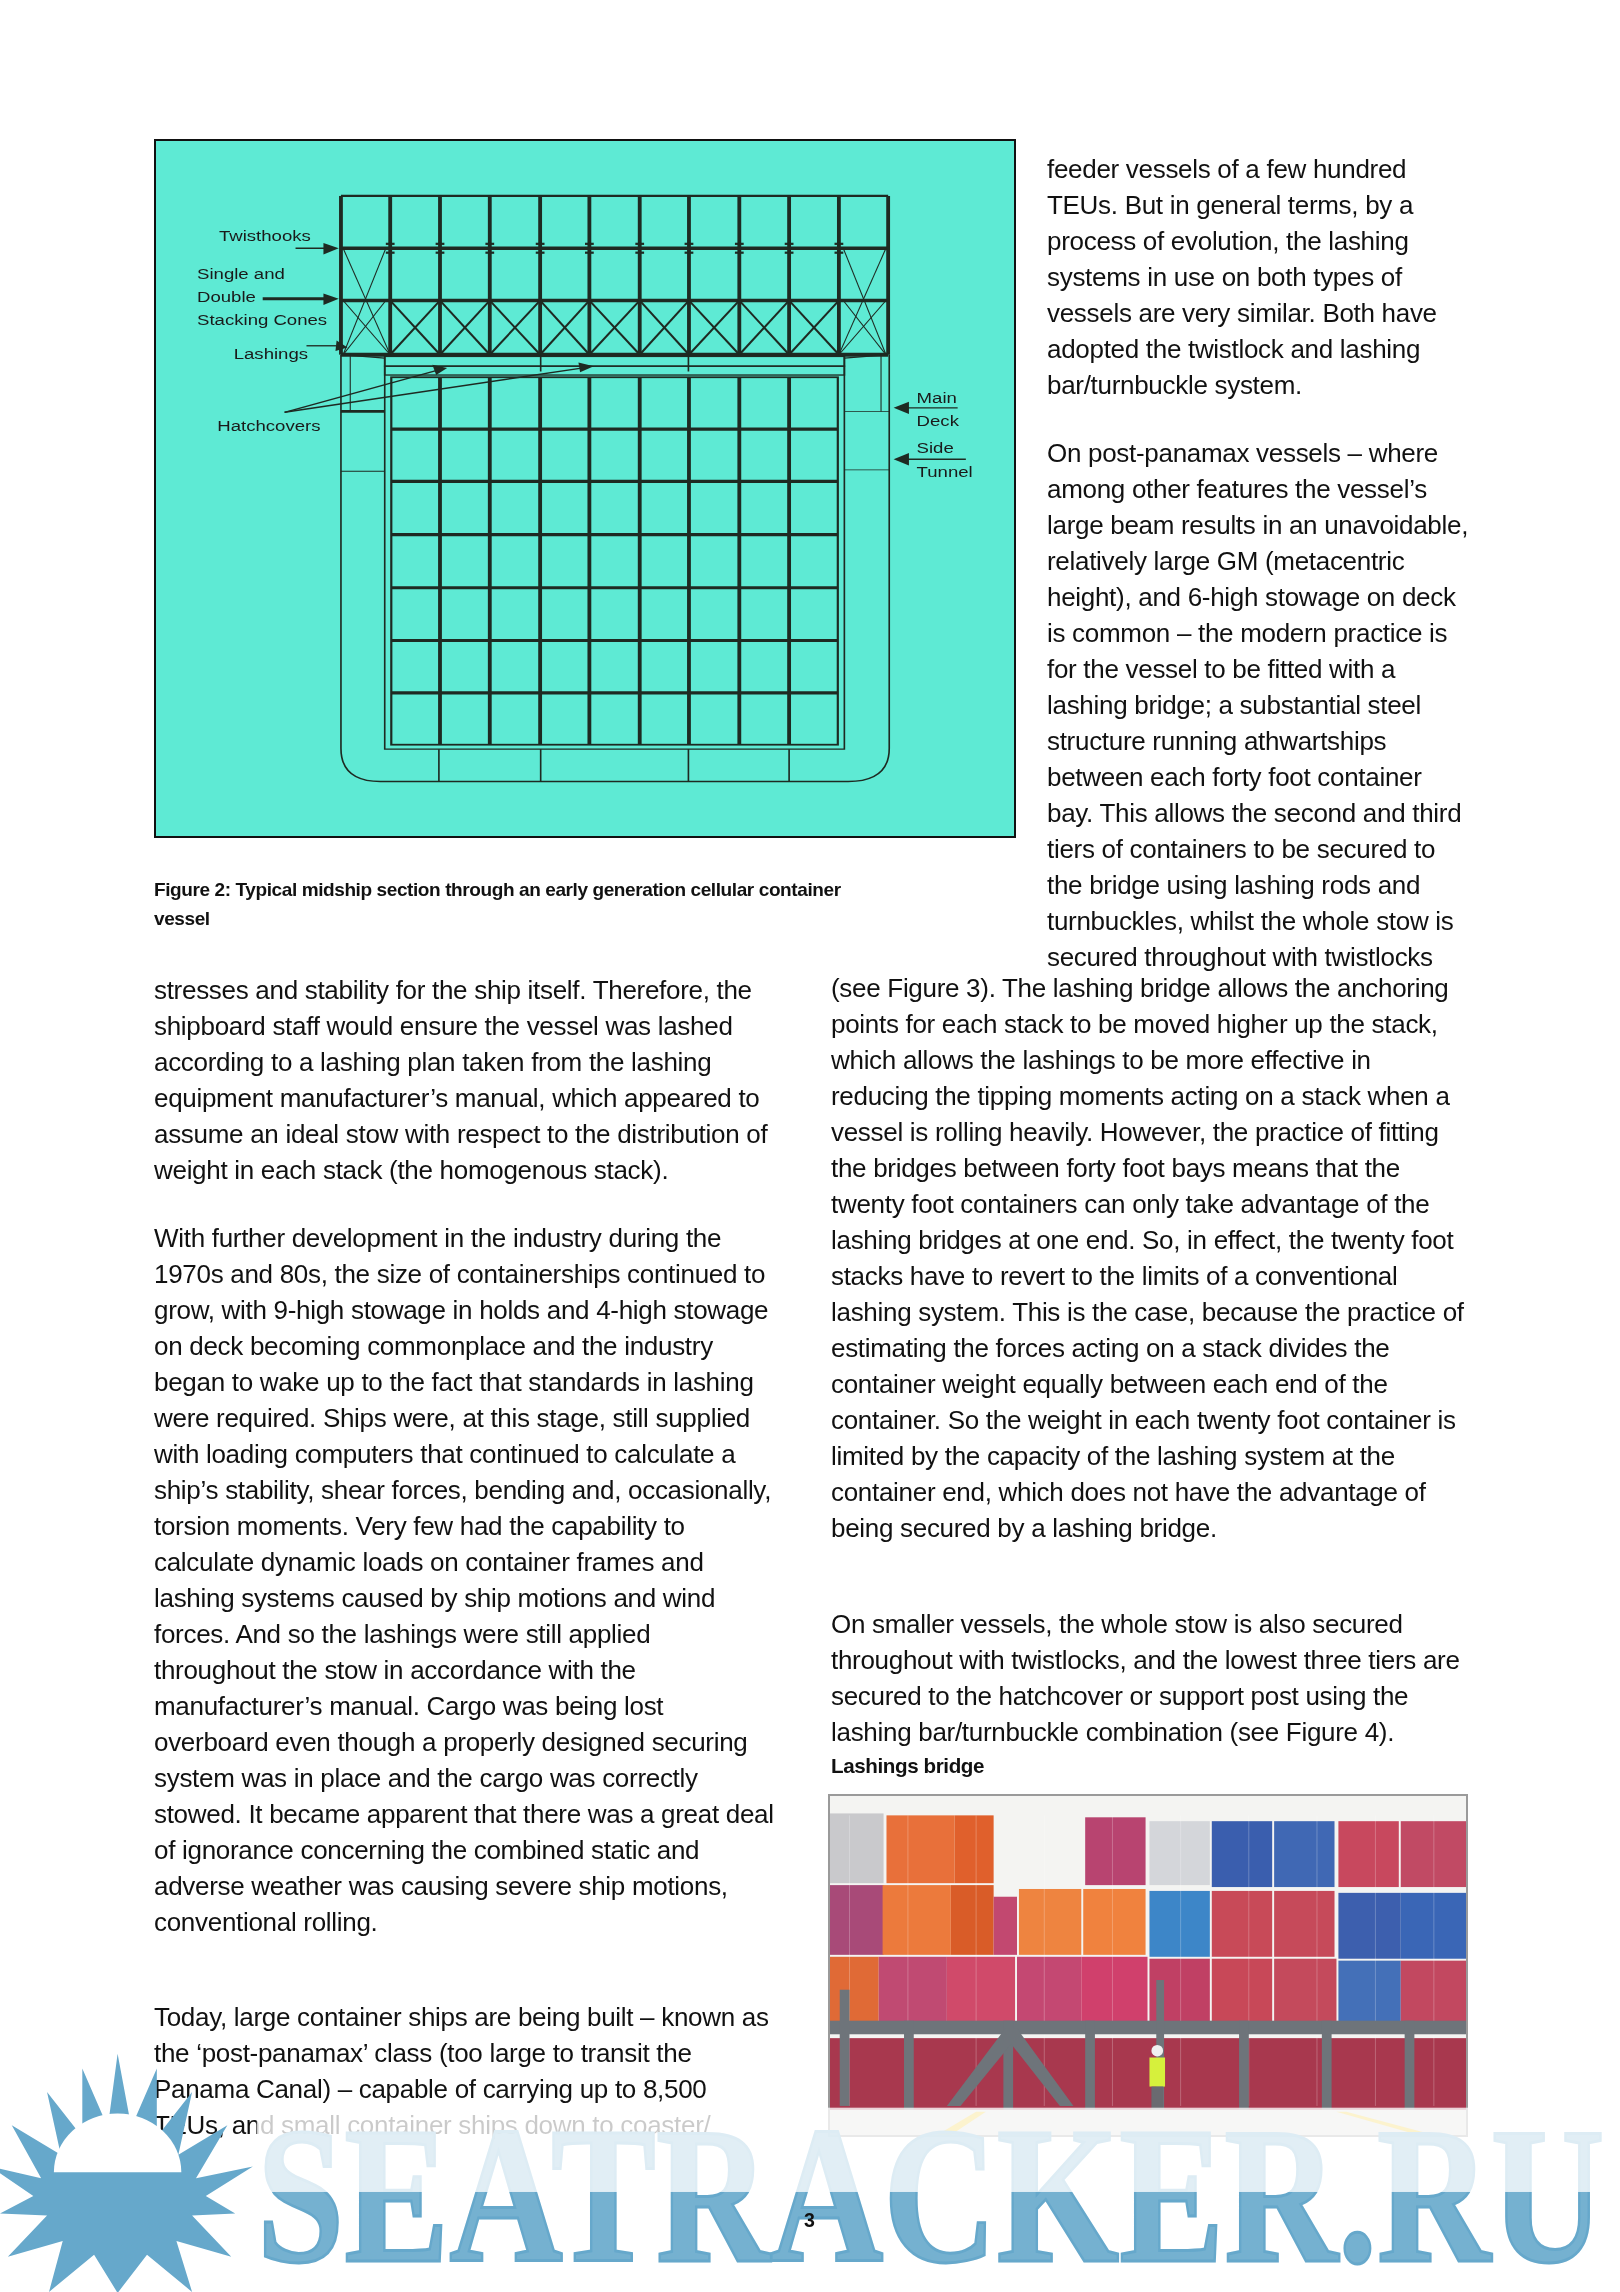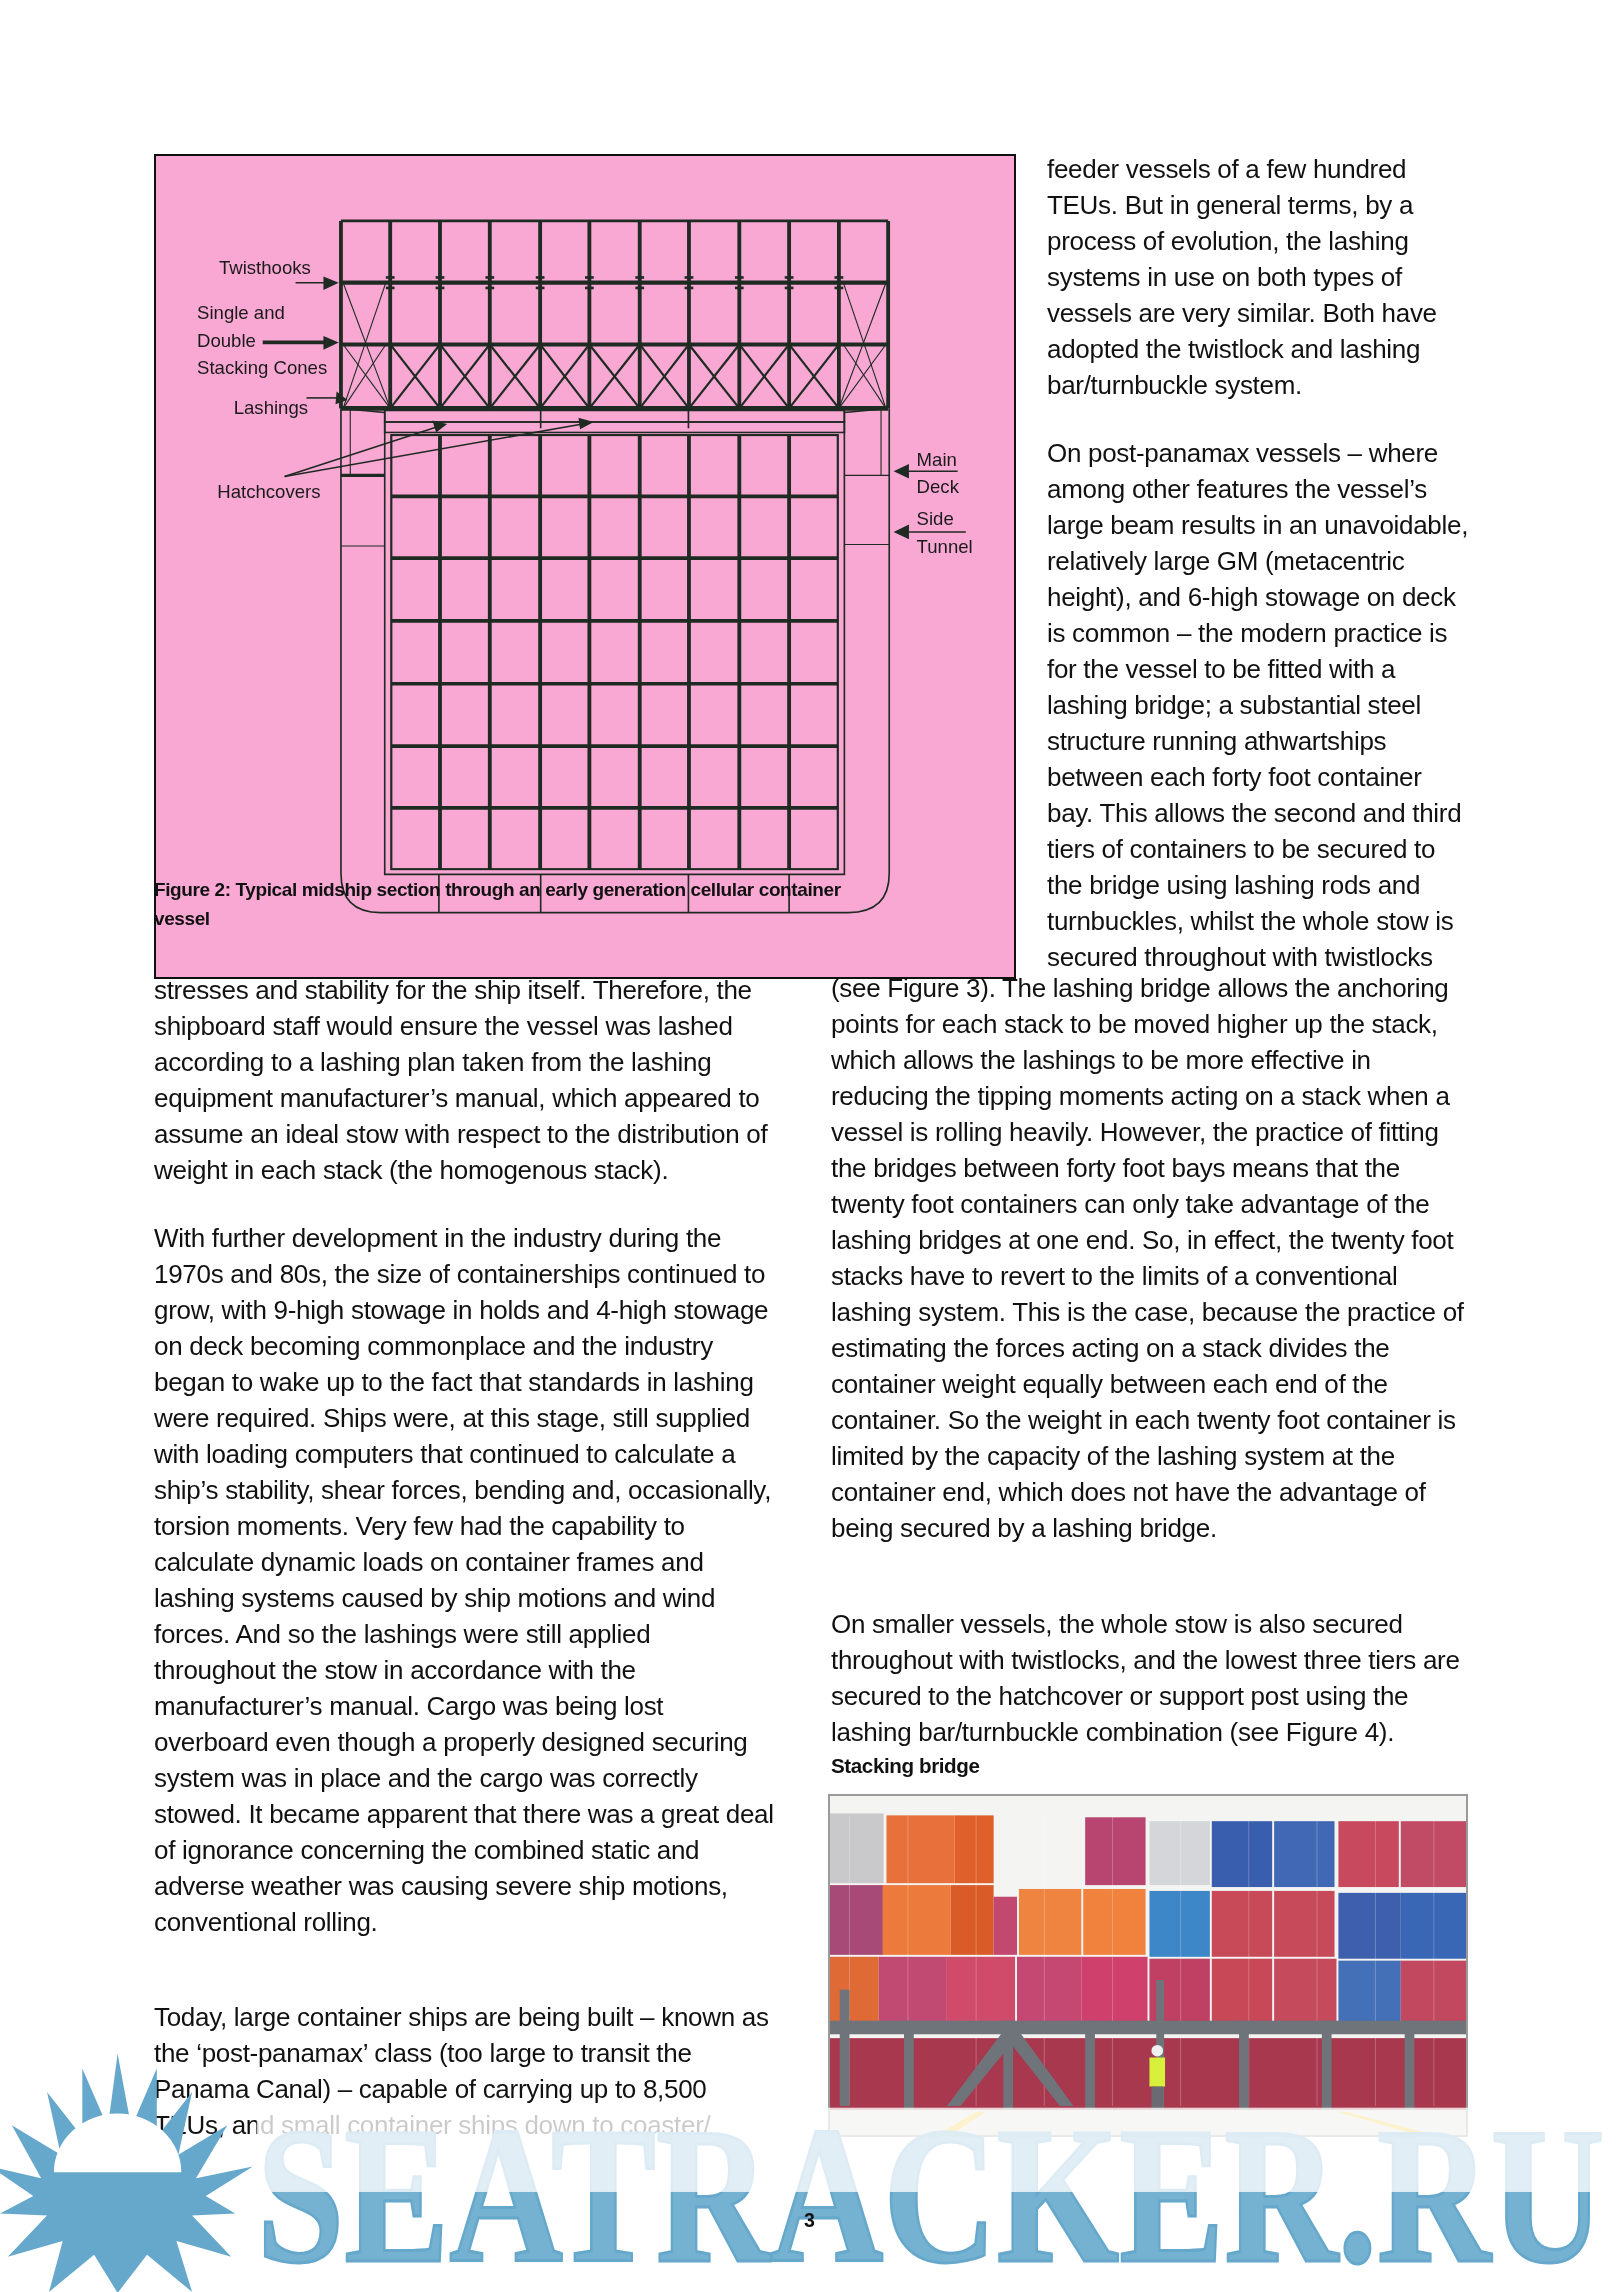--- a/index.html
+++ b/index.html
@@ -1,22 +1,22 @@
 <!DOCTYPE html>
 <html><head>
 <meta charset="utf-8">
 <style>
   html, body { margin: 0; padding: 0; background: #ffffff; }
   body { width: 1620px; height: 2293px; position: relative; overflow: hidden;
          font-family: "Liberation Sans", sans-serif; color: #111; }
   .abs { position: absolute; }
   .para { font-size: 26px; line-height: 36px; letter-spacing: -0.3px; margin: 0; white-space: nowrap; }
   .para .ln { display: block; }
-  .figure-box { left: 154px; top: 154px; width: 862px; height: 825px;
-                background: #f9a8d4; border: 2.9px solid #111; box-sizing: border-box; }
+  .figure-box { left: 154px; top: 139px; width: 862px; height: 699px;
+                background: #5eead4; border: 2.9px solid #111; box-sizing: border-box; }
   .figure-box svg { position: absolute; left: 0; top: 0; width: 100%; height: 100%; }
   .caption { left: 154px; top: 875px; width: 863px; font-size: 19px; line-height: 29px;
              font-weight: bold; letter-spacing: -0.4px; }
   .photo-title { left: 831px; top: 1754px; font-size: 20.6px; font-weight: bold; letter-spacing: -0.4px; }
   .photo { left: 828px; top: 1794px; width: 640px; height: 343px; border: 2px solid #9a9a9a;
            box-sizing: border-box; background: #e8e8e6; overflow: hidden; }
   .photo svg { width: 100%; height: 100%; display: block; }
   .page-number { left: 804px; top: 2209px; font-size: 19.6px; font-weight: bold; z-index: 5; }
   .watermark { left: 0; top: 2039px; width: 1620px; height: 254px; z-index: 4; pointer-events: none; }
   .watermark svg { width: 100%; height: 100%; display: block; }
@@ -275,21 +275,21 @@
   <span class="ln">being secured by a lashing bridge.</span>
 </div>
 
 <div class="abs para" style="left:831px; top:1574px;margin-top:32px;">
   <span class="ln">On smaller vessels, the whole stow is also secured</span>
   <span class="ln">throughout with twistlocks, and the lowest three tiers are</span>
   <span class="ln">secured to the hatchcover or support post using the</span>
   <span class="ln">lashing bar/turnbuckle combination (see Figure 4).</span>
 </div>
 
-<div class="abs photo-title">Stacking bridge</div>
+<div class="abs photo-title">Lashings bridge</div>
 
 <div class="abs photo">
   <svg viewBox="0 0 653 350" preserveAspectRatio="none">
     <rect x="0" y="0" width="653" height="350" fill="#f4f4f2"></rect>
 
     <rect x="0" y="18" width="55" height="72" fill="#c9c9cc"></rect>
     <rect x="58" y="20" width="70" height="70" fill="#e8703a"></rect>
     <rect x="128" y="20" width="40" height="70" fill="#e0602c"></rect>
     <rect x="262" y="22" width="62" height="70" fill="#b84470"></rect>
     <rect x="328" y="26" width="62" height="66" fill="#d4d6da"></rect>

